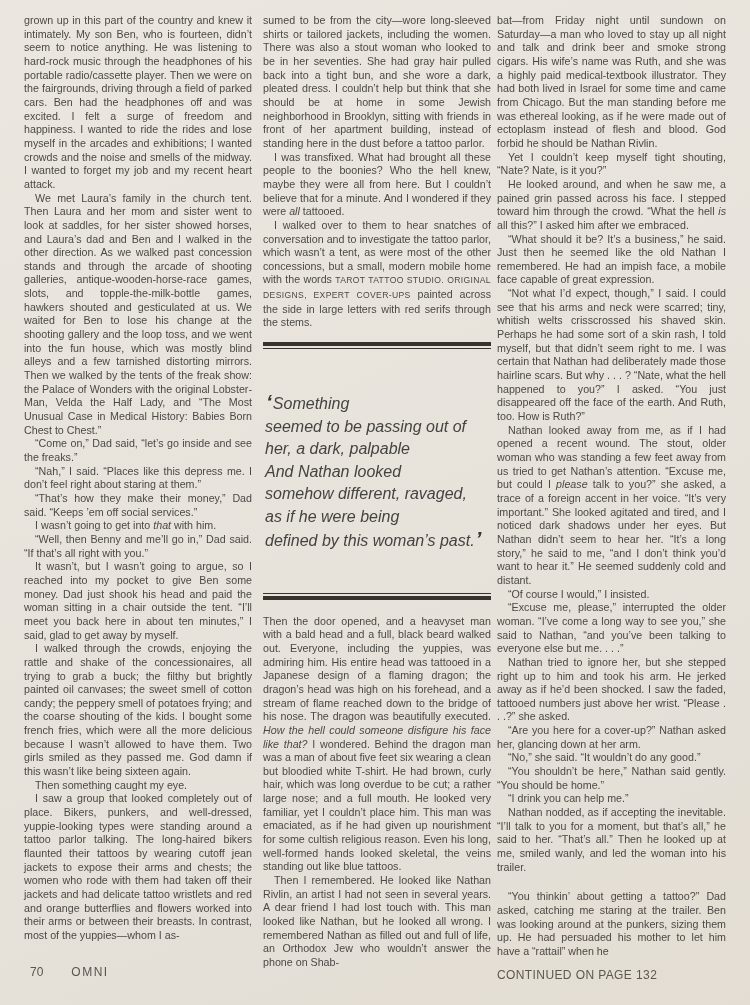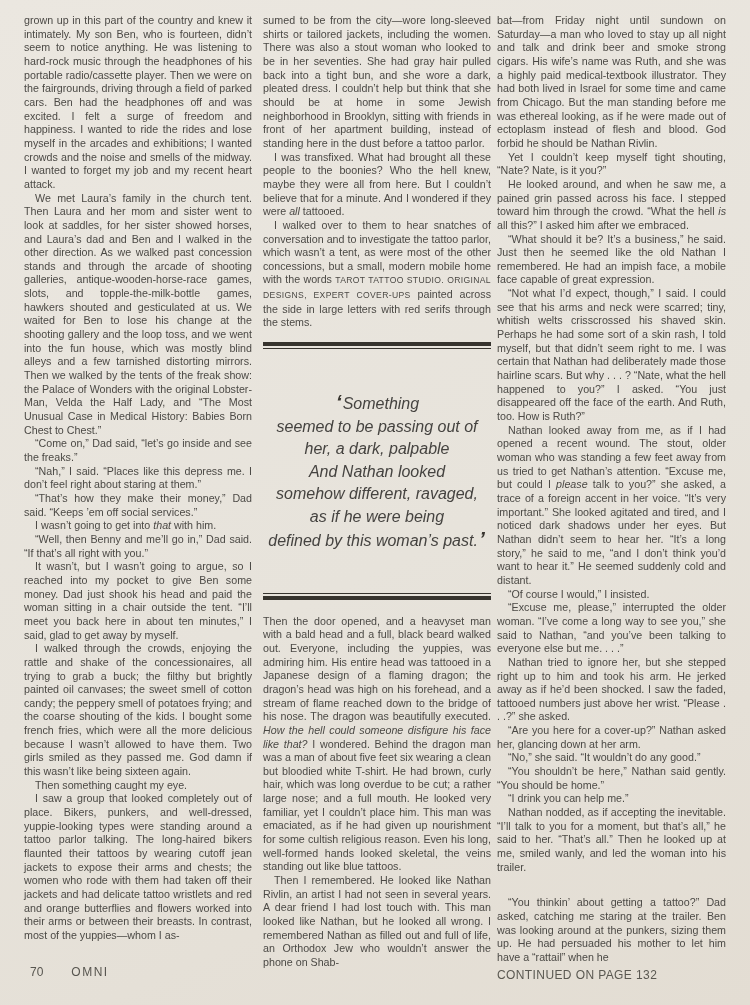--- a/index.html
+++ b/index.html
@@ -17,29 +17,29 @@
     position:absolute;top:14px;width:228px;
     font-size:10.7px;line-height:13.65px;
     text-align:justify;
     color:#4b4945;
   }
   #col1{left:24px;}
   #col2{left:263px;}
   #col3{left:497px;width:229px;}
   .body-p{margin:0;padding:0;}
   .body-p.ind{text-indent:11px;}
-  .body-p.sb{margin-top:22px;}
+  .body-p.sb{margin-top:16px;}
   .sc{font-size:8.6px;letter-spacing:0.35px;}
   .rule{height:2px;border-top:4.5px solid #37342e;border-bottom:1px solid #37342e;}
   .rule-top{margin-top:12px;}
   .rule-bottom{border-top:1px solid #37342e;border-bottom:4.5px solid #37342e;margin-bottom:15px;}
   .pull-quote{
     font-style:italic;
     font-size:16px;line-height:22.5px;
-    text-align:center;
+    text-align:left;
     padding:42px 2px 40px 2px;
     color:#454340;
   }
   .pq-line{white-space:nowrap;}
   .qmark{
     font-weight:bold;font-style:italic;
     font-size:21px;line-height:1;
     color:#38352f;
     padding:0 1px;
   }

